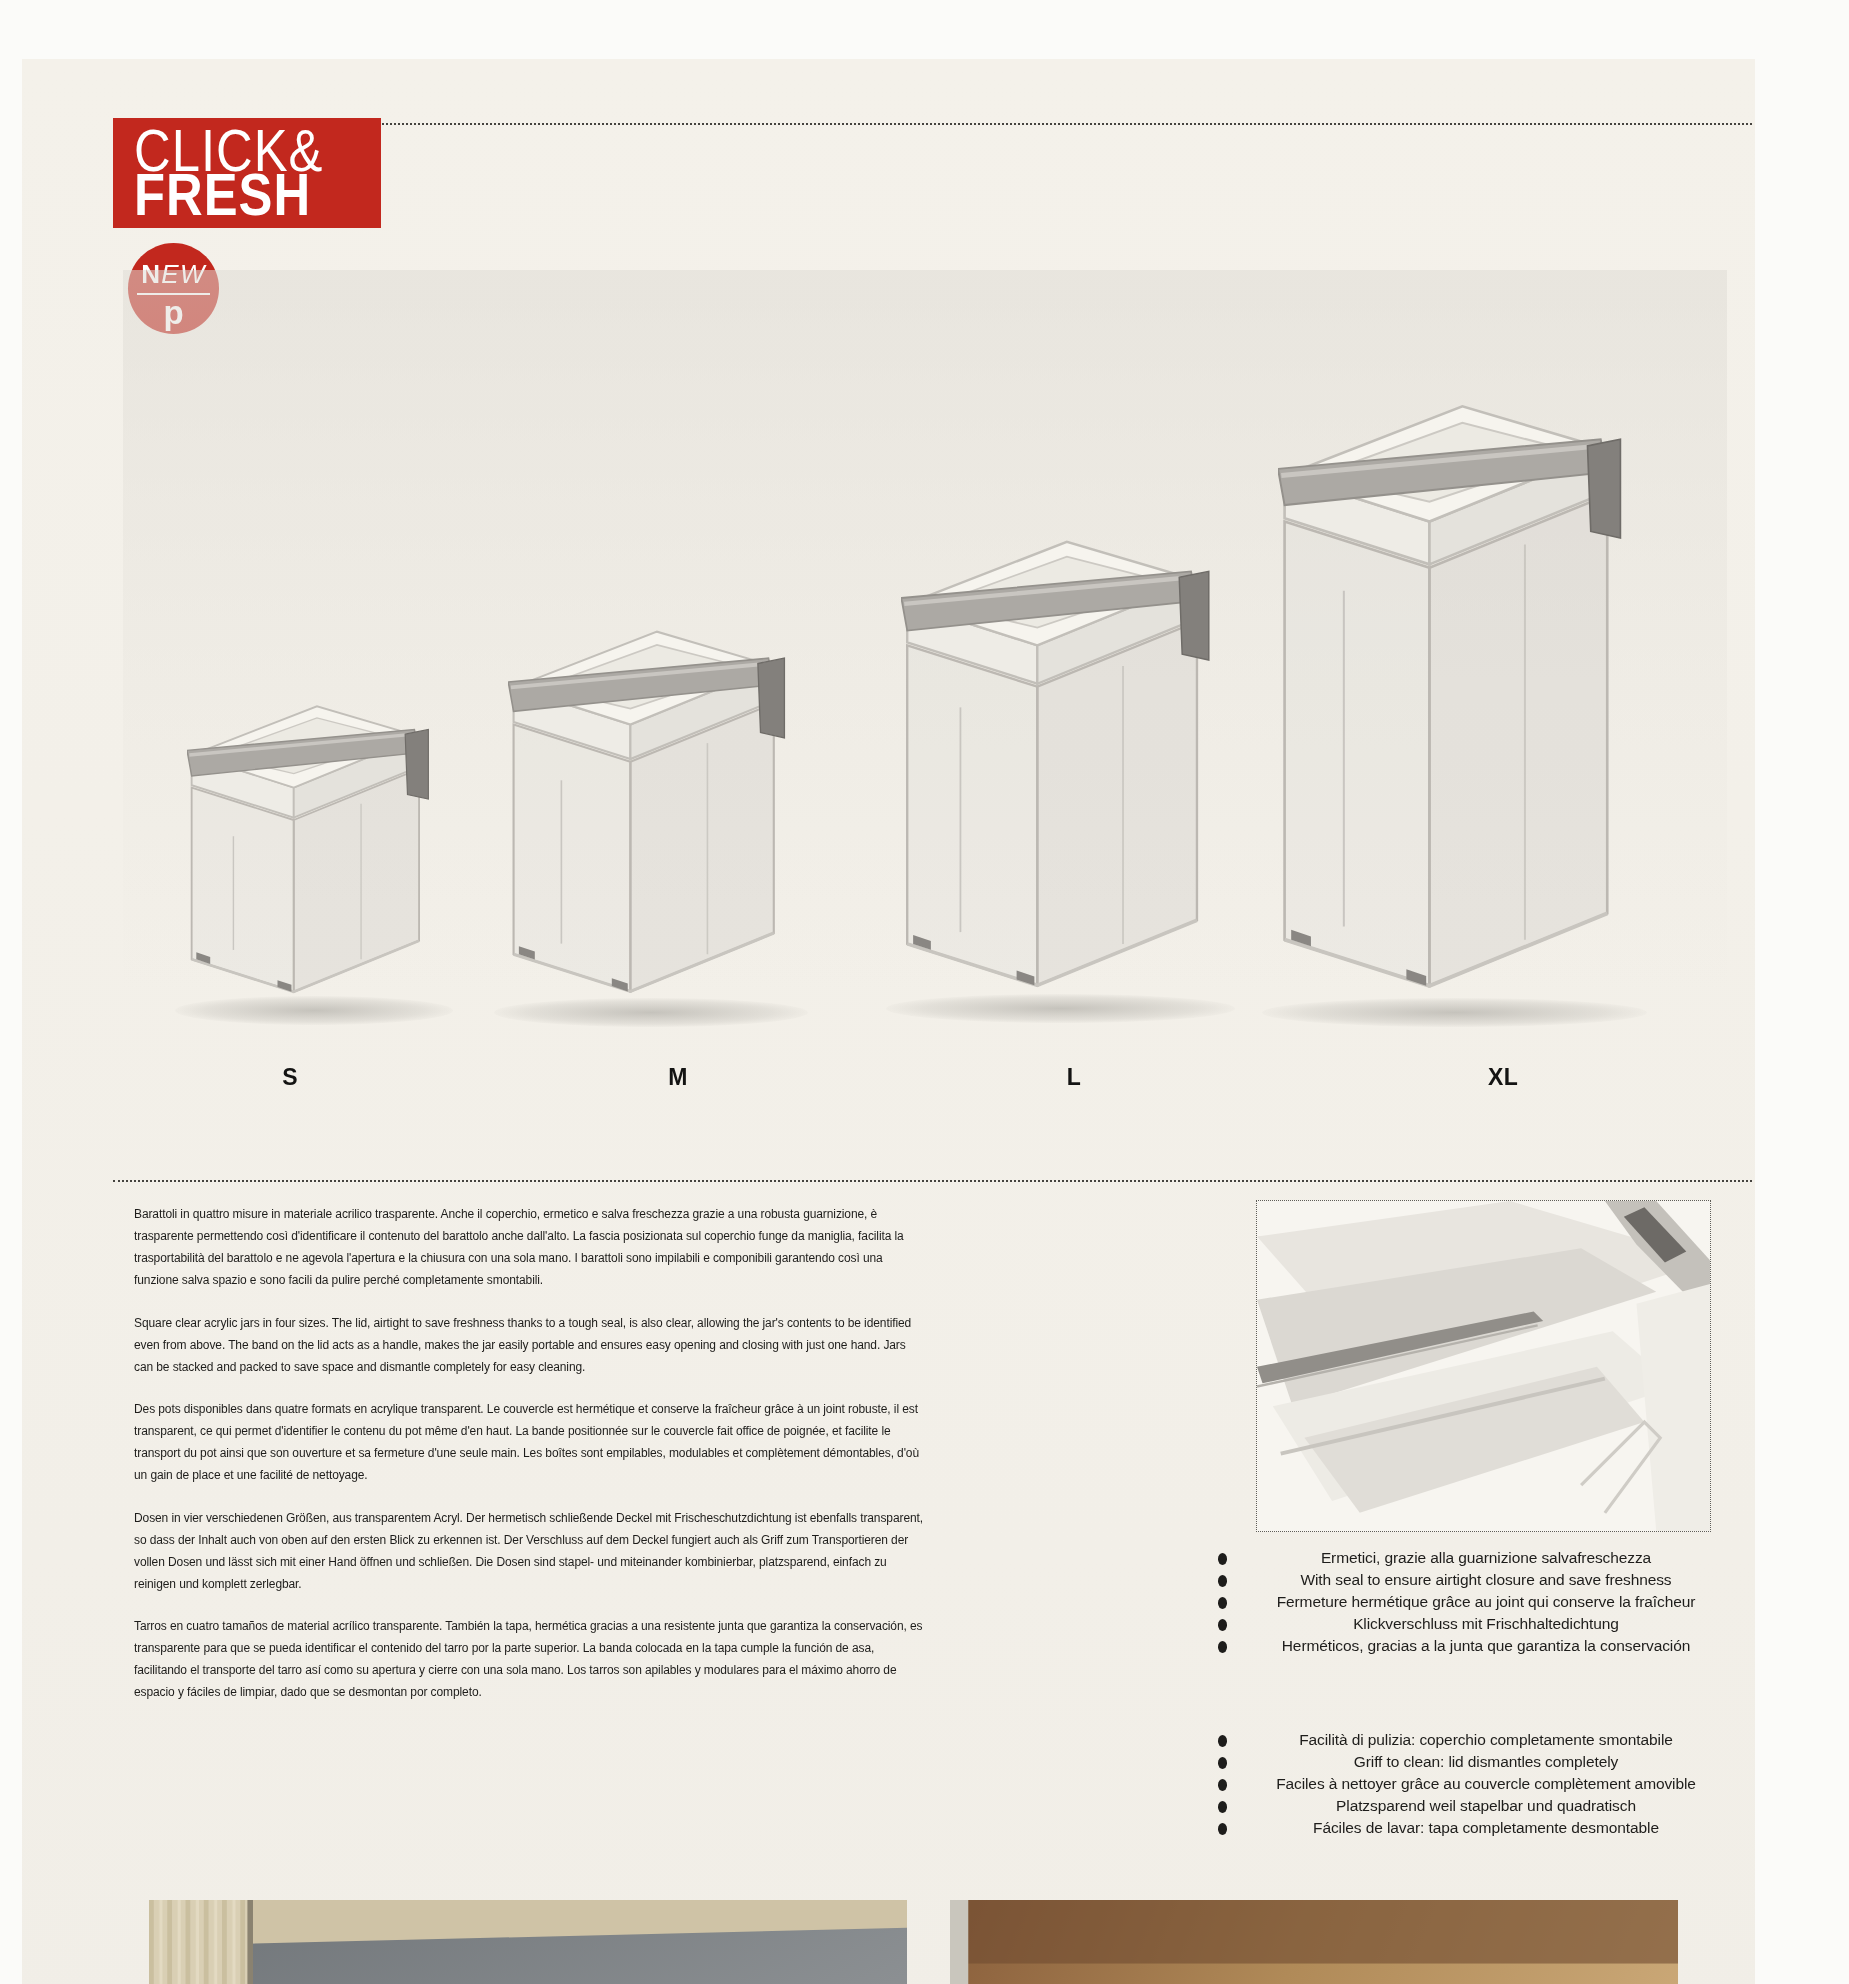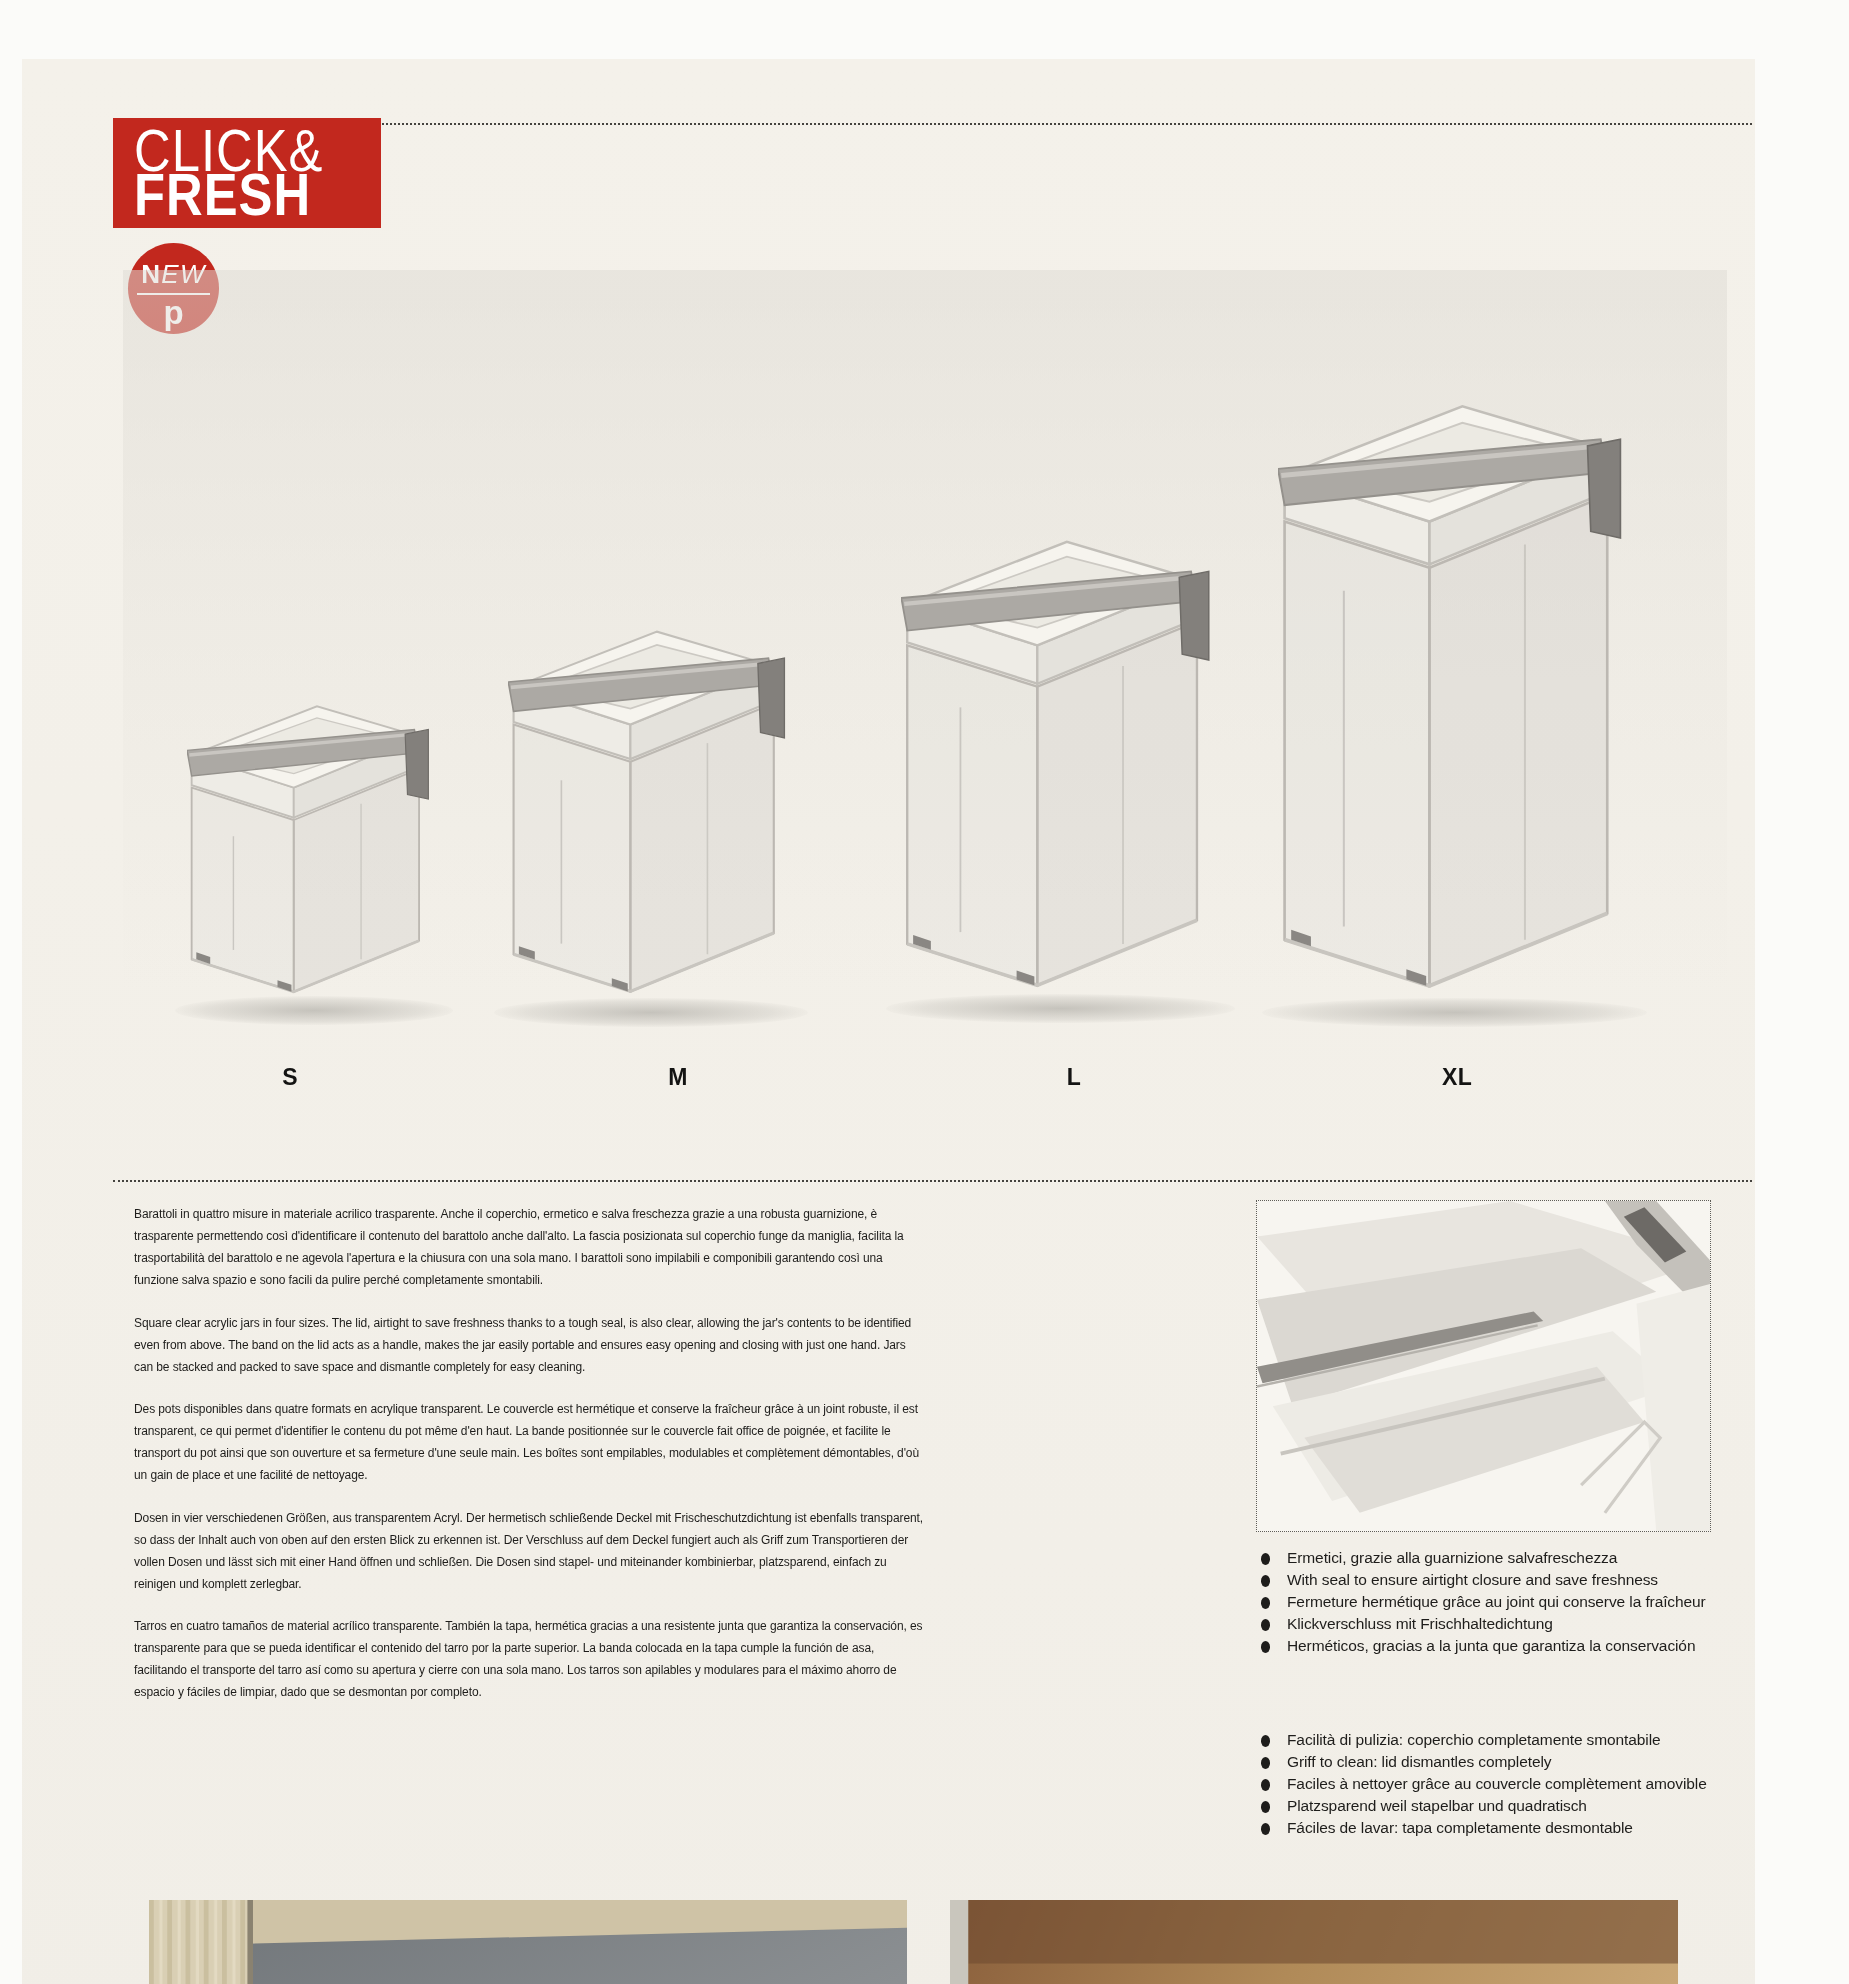--- a/index.html
+++ b/index.html
@@ -65,21 +65,21 @@
   .col-left p { font-size:12px; line-height:22px; letter-spacing:-0.1px; margin-bottom:20.6px; }
 
   
   .detail-box {
     position:absolute; left:1256px; top:1200px; width:455px; height:332px;
     border:1.6px dotted #5f5d57; background:#f7f5f0; overflow:hidden;
   }
   .detail-box svg { display:block; width:100%; height:100%; }
 
   
-  .features { position:absolute; left:1259px; width:512px; list-style:none; }
+  .features { position:absolute; left:1216px; width:512px; list-style:none;text-align:center; }
   .features-1 { top:1547px; }
   .features-2 { top:1729px; }
   .features li {
     position:relative; font-size:15.5px; line-height:22px; letter-spacing:-0.1px;
     padding-left:28px; color:#1e1d1b;
   }
   .features li::before {
     content:""; position:absolute; left:2.4px; top:6px; width:9px; height:11.5px;
     border-radius:50%; background:#1e1d1b;
   }
@@ -180,21 +180,21 @@
   </svg>
 
 <div class="jar-shadow" style="left:175px;top:996px;width:278px;"></div>
 <div class="jar-shadow" style="left:494px;top:998px;width:314px;"></div>
 <div class="jar-shadow" style="left:886px;top:994px;width:349px;"></div>
 <div class="jar-shadow" style="left:1262px;top:998px;width:385px;"></div>
 
 <div class="size-label" style="left:290px;">S</div>
 <div class="size-label" style="left:678px;">M</div>
 <div class="size-label" style="left:1074px;">L</div>
-<div class="size-label" style="left:1457px;">XL</div>
+<div class="size-label" style="left:1503px;">XL</div>
 
 <div class="rule rule-mid"></div>
 
 <div class="col-left">
   <p>Barattoli in quattro misure in materiale acrilico trasparente. Anche il coperchio, ermetico e salva freschezza grazie a una robusta guarnizione, è trasparente permettendo così d'identificare il contenuto del barattolo anche dall'alto. La fascia posizionata sul coperchio funge da maniglia, facilita la trasportabilità del barattolo e ne agevola l'apertura e la chiusura con una sola mano. I barattoli sono impilabili e componibili garantendo così una funzione salva spazio e sono facili da pulire perché completamente smontabili.</p>
   <p>Square clear acrylic jars in four sizes. The lid, airtight to save freshness thanks to a tough seal, is also clear, allowing the jar's contents to be identified even from above. The band on the lid acts as a handle, makes the jar easily portable and ensures easy opening and closing with just one hand. Jars can be stacked and packed to save space and dismantle completely for easy cleaning.</p>
   <p>Des pots disponibles dans quatre formats en acrylique transparent. Le couvercle est hermétique et conserve la fraîcheur grâce à un joint robuste, il est transparent, ce qui permet d'identifier le contenu du pot même d'en haut. La bande positionnée sur le couvercle fait office de poignée, et facilite le transport du pot ainsi que son ouverture et sa fermeture d'une seule main. Les boîtes sont empilables, modulables et complètement démontables, d'où un gain de place et une facilité de nettoyage.</p>
   <p>Dosen in vier verschiedenen Größen, aus transparentem Acryl. Der hermetisch schließende Deckel mit Frischeschutzdichtung ist ebenfalls transparent, so dass der Inhalt auch von oben auf den ersten Blick zu erkennen ist. Der Verschluss auf dem Deckel fungiert auch als Griff zum Transportieren der vollen Dosen und lässt sich mit einer Hand öffnen und schließen. Die Dosen sind stapel- und miteinander kombinierbar, platzsparend, einfach zu reinigen und komplett zerlegbar.</p>
   <p>Tarros en cuatro tamaños de material acrílico transparente. También la tapa, hermética gracias a una resistente junta que garantiza la conservación, es transparente para que se pueda identificar el contenido del tarro por la parte superior. La banda colocada en la tapa cumple la función de asa, facilitando el transporte del tarro así como su apertura y cierre con una sola mano. Los tarros son apilables y modulares para el máximo ahorro de espacio y fáciles de limpiar, dado que se desmontan por completo.</p>
 </div>

